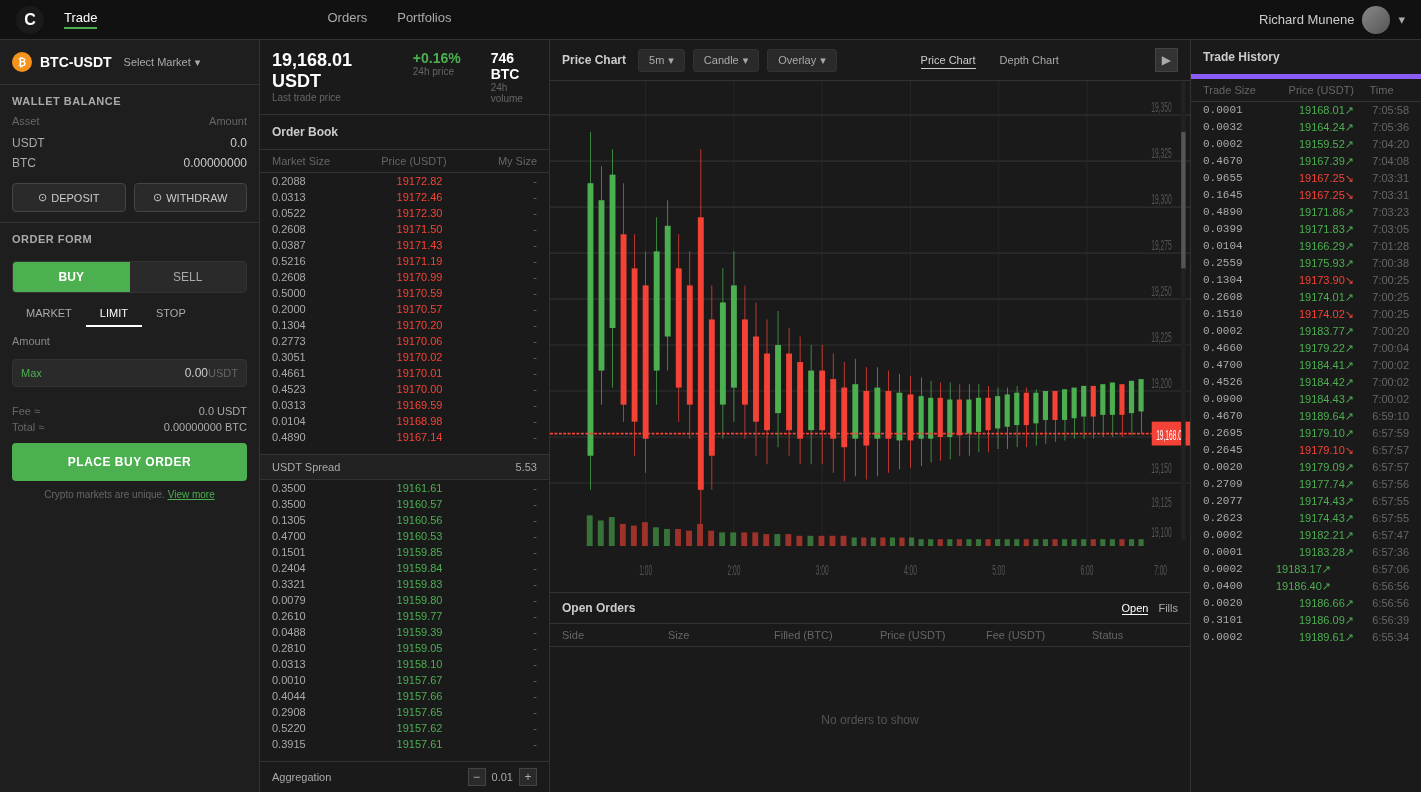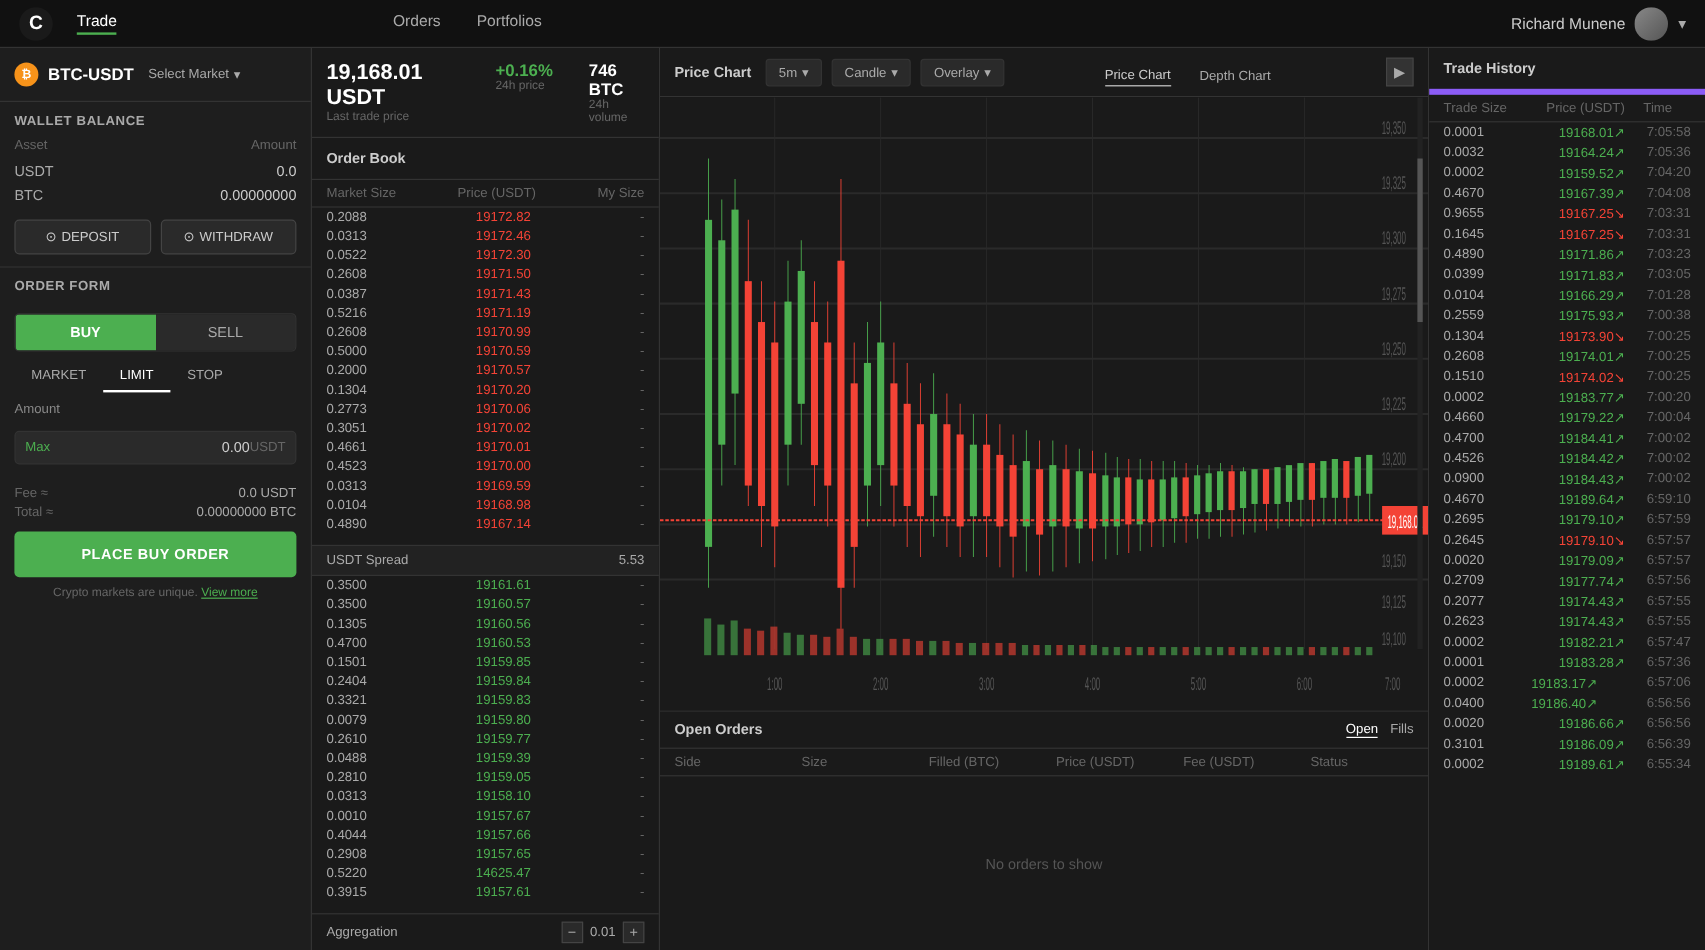--- a/index.html
+++ b/index.html
@@ -348,21 +348,21 @@
     }
     .chart-header {
       display: flex;
       align-items: center;
       padding: 8px 12px;
       border-bottom: 1px solid #333;
       gap: 12px;
     }
     .chart-controls {
       display: flex;
-      align-items: flex-end;
+      align-items: center;
       gap: 8px;
       flex: 1;
     }
     .chart-btn {
       background: #2a2a2a;
       border: 1px solid #333;
       color: #aaa;
       padding: 4px 10px;
       border-radius: 3px;
       cursor: pointer;
@@ -457,21 +457,21 @@
     .trade-history-list {
       overflow-y: auto;
       flex: 1;
     }
     .trade-row {
       display: flex;
       justify-content: space-between;
       padding: 2px 12px;
       font-size: 11px;
     }
-    .tr-size { color: #aaa; width: 50px; }
+    .tr-size { color: #aaa; width: 50px; font-family: Liberation Mono, monospace; }
     .tr-price-up { color: #4caf50; width: 80px; text-align: right; }
     .tr-price-dn { color: #f44336; width: 80px; text-align: right; }
     .tr-time { color: #666; width: 55px; text-align: right; }
 
     
     .price-header {
       display: flex;
       align-items: flex-start;
       padding: 10px 12px;
       background: #1a1a1a;
@@ -803,21 +803,21 @@
         <span class="ob-price-buy">19157.66</span>
         <span class="ob-mysize">-</span>
       </div>
       <div class="order-book-row">
         <span class="ob-market">0.2908</span>
         <span class="ob-price-buy">19157.65</span>
         <span class="ob-mysize">-</span>
       </div>
       <div class="order-book-row">
         <span class="ob-market">0.5220</span>
-        <span class="ob-price-buy">14625.47</span>
+        <span class="ob-price-buy">19157.62</span>
         <span class="ob-mysize">-</span>
       </div>
       <div class="order-book-row">
         <span class="ob-market">0.3915</span>
         <span class="ob-price-buy">19157.61</span>
         <span class="ob-mysize">-</span>
       </div>
     </div>
 
     <div class="aggregation-row">

